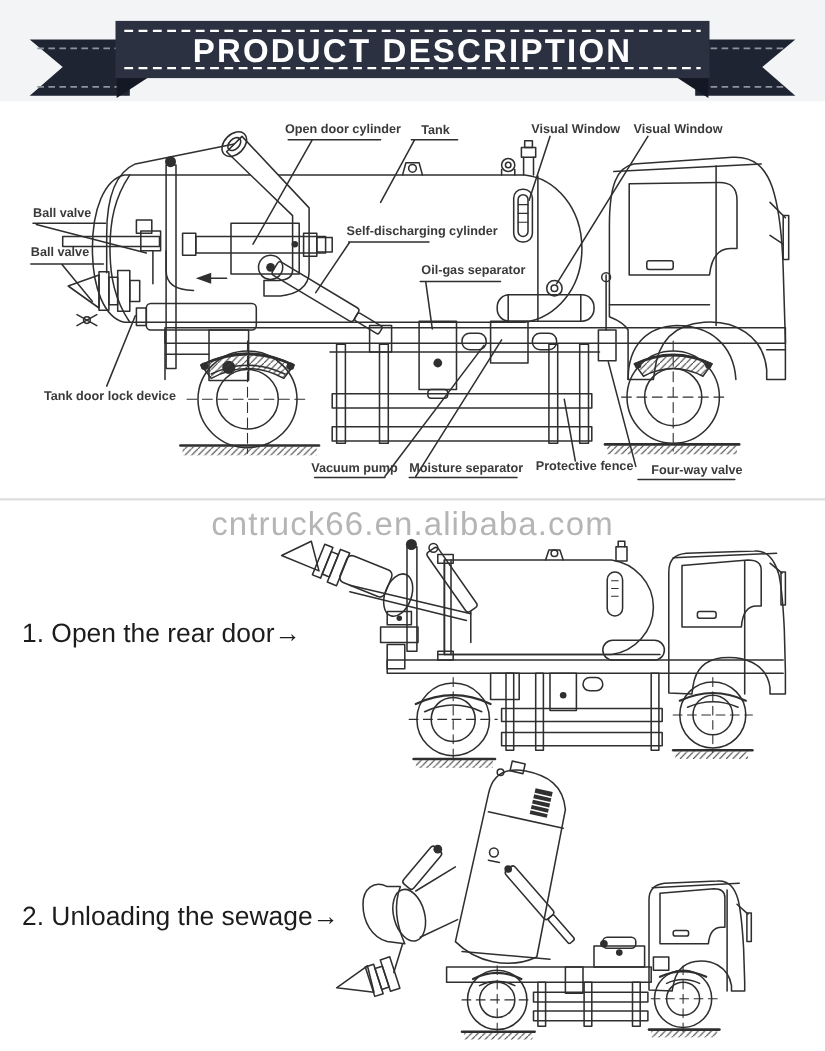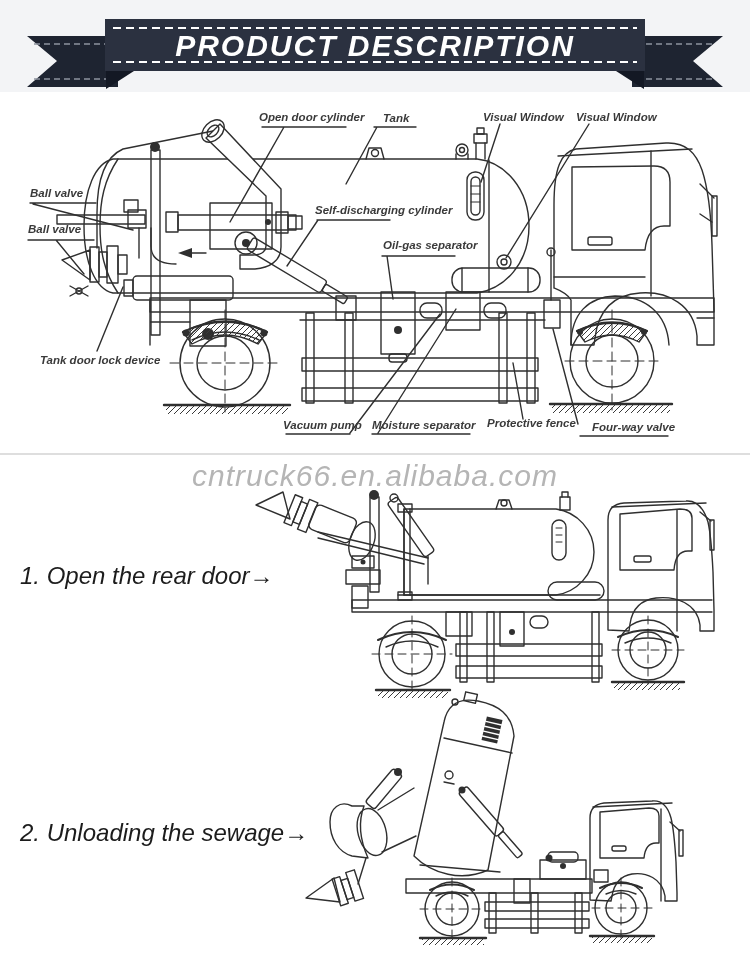--- a/index.html
+++ b/index.html
@@ -1,18 +1,18 @@
 <!DOCTYPE html>
 <html><head>
 <meta charset="utf-8">
 <style>
   html,body{margin:0;padding:0;}
   body{width:750px;height:955px;background:#ffffff;position:relative;overflow:hidden;
        font-family:"Liberation Sans", sans-serif;}
-  .page{position:absolute;inset:0;font-style:italic;}
+  .page{position:absolute;inset:0;}
   svg{position:absolute;left:0;top:0;display:block;}
   svg text{font-family:"Liberation Sans", sans-serif;}
 </style>
 </head>
 <body>
 
 <div class="page">
 <svg width="750" height="955" viewBox="0 0 750 955">
   <defs>
     <pattern id="ht" width="6" height="6" patternUnits="userSpaceOnUse">

